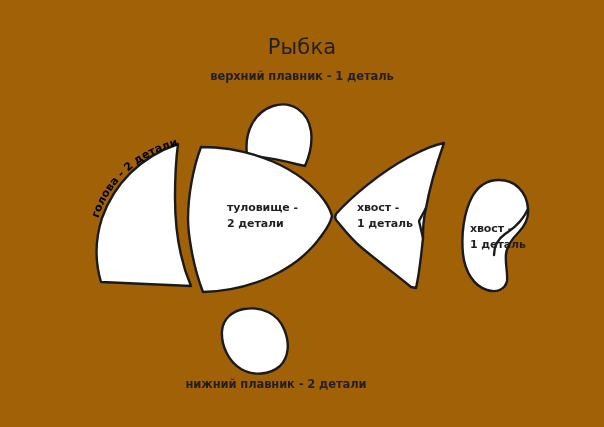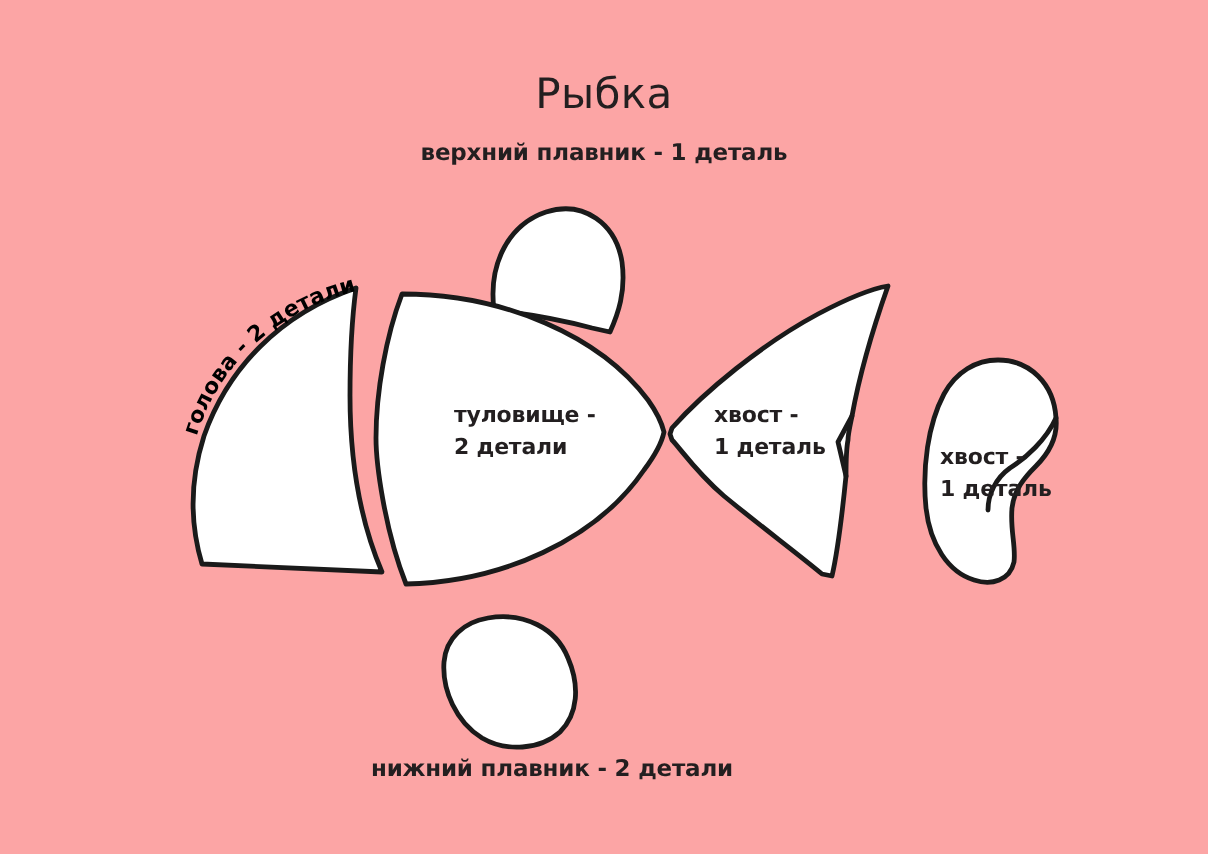--- a/index.html
+++ b/index.html
@@ -5,21 +5,21 @@
 <style>
   html, body {
     margin: 0;
     padding: 0;
     background: #ffffff;
   }
   #page {
     position: relative;
     width: 604px;
     height: 427px;
-    background: #fca5a5;
+    background: #a16207;
     overflow: hidden;
     font-family: "DejaVu Sans", sans-serif;
   }
   #pattern-svg {
     position: absolute;
     left: 0;
     top: 0;
     width: 604px;
     height: 427px;
   }

